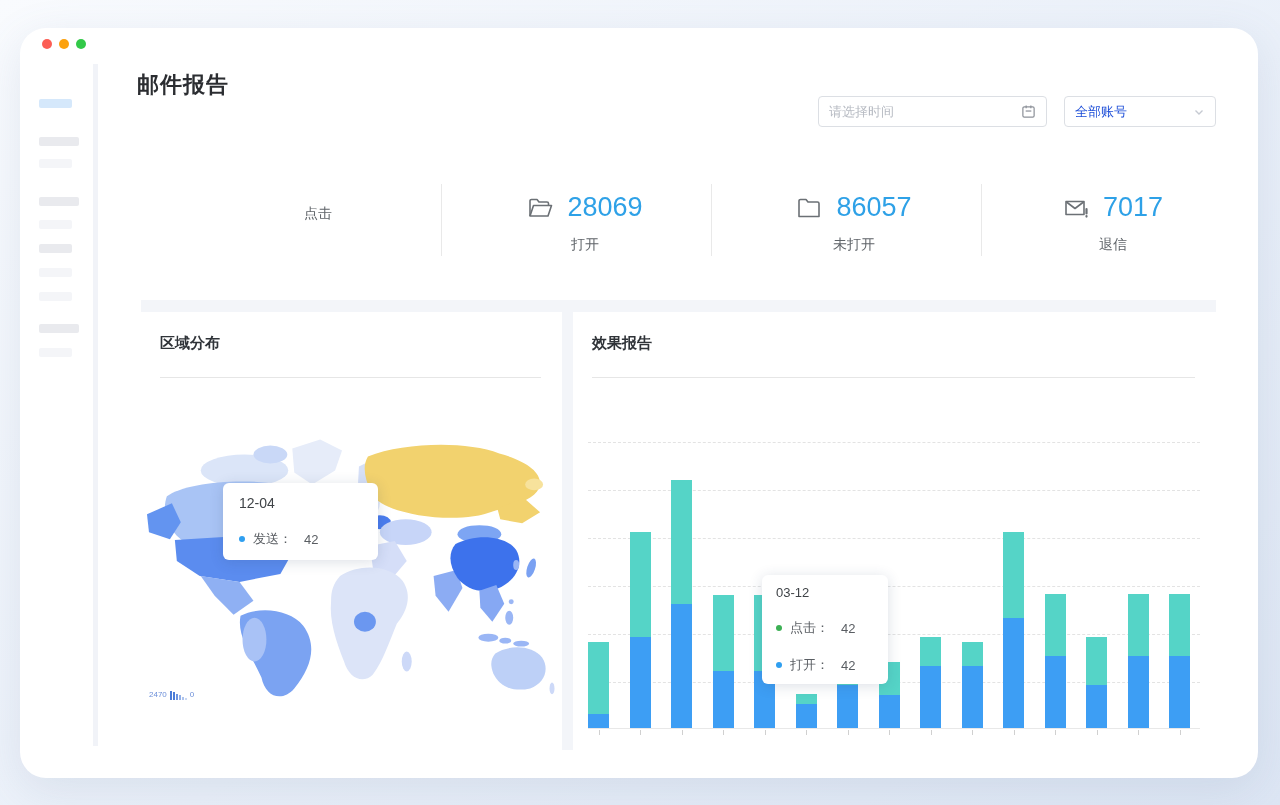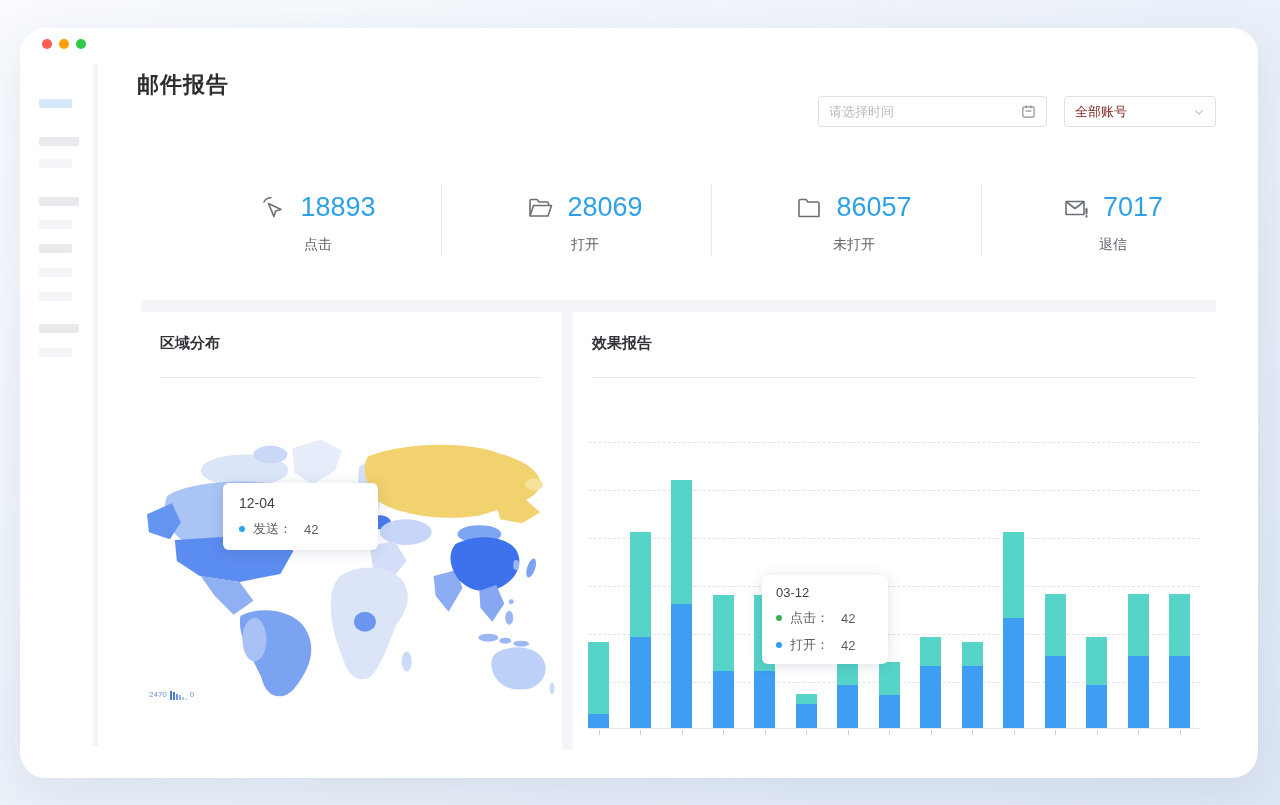--- a/index.html
+++ b/index.html
@@ -32,21 +32,21 @@
     position:absolute; left:798px; top:68px; width:229px; height:31px;
     border:1px solid #dcdfe4; border-radius:4px; background:#fff;
     display:flex; align-items:center; padding:4px 10px; cursor:pointer;
   }
   .date-input .ph { color:#b6bac2; font-size:13px; flex:1; }
   .select-box {
     position:absolute; left:1044px; top:68px; width:152px; height:31px;
     border:1px solid #dcdfe4; border-radius:4px; background:#fff;
     display:flex; align-items:center; padding:0 10px; cursor:pointer;
   }
-  .select-box .val { color:#7f1d1d; font-size:13px; flex:1; }
+  .select-box .val { color:#1d4ed8; font-size:13px; flex:1; }
 
   
   .stats { position:absolute; left:121px; top:152px; width:1075px; height:86px; }
   .stat-sep { position:absolute; top:4px; width:1px; height:72px; background:#e9e9e9; }
   .stat { position:absolute; width:220px; text-align:center; top:12px; }
   .stat .row { display:flex; align-items:center; justify-content:center; gap:14px; }
   .stat .num { font-size:27px; color:#2ea1e7; }
   .stat .lbl { margin-top:13px; font-size:14px; color:#5f6469; }
 
   
@@ -63,21 +63,21 @@
   .map-legend .lg-txt { font-size:8px; color:#6c8fd9; line-height:10px; }
   .map-legend .lg-bars { display:flex; align-items:flex-end; gap:1px; }
   .map-legend .lg-bars i { display:block; width:2px; background:#4a7bd8; }
 
   
   .tooltip {
     position:absolute; background:#fff; border-radius:6px;
     box-shadow:0 2px 14px rgba(40,60,100,0.16); padding:12px 16px; z-index:5;
   }
   .tooltip .tt-title { font-size:14px; color:#3f4347; }
-  .tooltip .tt-row { display:flex; align-items:center; margin-top:9px; font-size:13px; color:#5a5e63; white-space:nowrap; }
+  .tooltip .tt-row { display:flex; align-items:center; margin-top:19px; font-size:13px; color:#5a5e63; white-space:nowrap; }
   .tooltip .tt-row .dot { width:6px; height:6px; border-radius:50%; margin-right:8px; flex:none; }
   .tooltip .tt-row .tt-val { margin-left:12px; }
   .map-tooltip { left:82px; top:171px; width:155px; }
   .chart-tooltip { left:189px; top:263px; width:126px; padding:10px 14px; }
   .chart-tooltip .tt-title { font-size:13px; }
   .chart-tooltip .tt-row { }
 
   
   .gridline { position:absolute; left:15px; right:16px; height:0; border-top:1px dashed #e3e3e3; }
   .x-axis { position:absolute; left:15px; right:16px; top:416px; height:1px; background:#e8e8e8; }
@@ -133,29 +133,20 @@
       </svg>
     </span>
   </div>
 
   <div class="stats">
     <div class="stat-sep" style="left:300px"></div>
     <div class="stat-sep" style="left:570px"></div>
     <div class="stat-sep" style="left:840px"></div>
 
     <div class="stat" style="left:67px">
-      <div class="row">
-        <span style="display:flex">
-          <svg width="26" height="26" viewBox="0 0 26 26" fill="none" stroke="#6b7075" stroke-width="1.6" stroke-linejoin="round">
-            <path d="M4 7 A 7.5 7.5 0 0 1 11 2.8" stroke-linecap="round"></path>
-            <path d="M8.5 8.5 L21 14.5 L15.6 16 L14 21.6 Z"></path>
-          </svg>
-        </span>
-        <span class="num">18893</span>
-      </div>
       <div class="lbl">点击</div>
     </div>
 
     <div class="stat" style="left:334px">
       <div class="row">
         <span style="display:flex">
           <svg width="26" height="26" viewBox="0 0 26 26" fill="none" stroke="#6b7075" stroke-width="1.6" stroke-linejoin="round">
             <path d="M3 21 V6 a1.5 1.5 0 0 1 1.5 -1.5 H10 l2 2.5 h8 a1.5 1.5 0 0 1 1.5 1.5 v2"></path>
             <path d="M3 21 L6.5 10.5 H24.5 L21 21 Z"></path>
           </svg>

